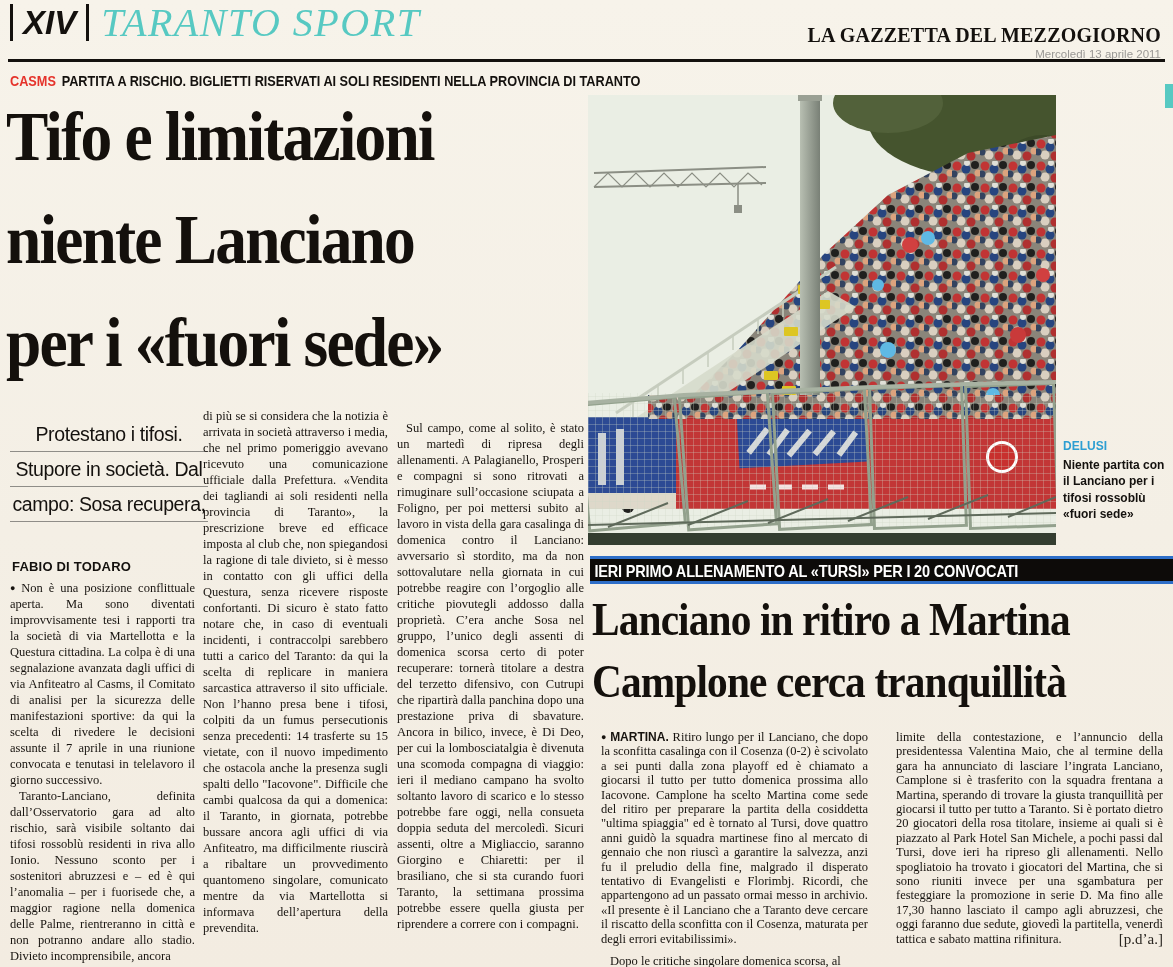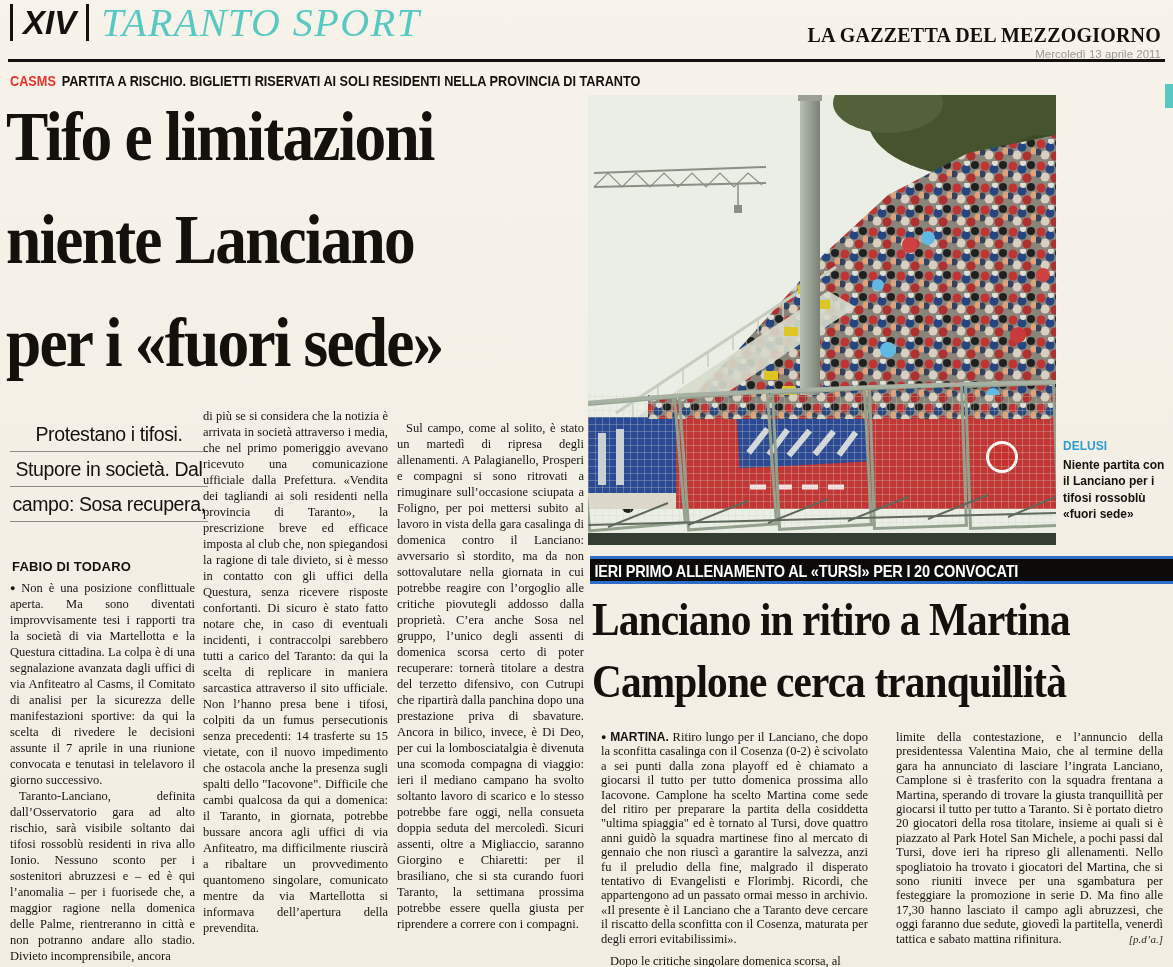--- a/index.html
+++ b/index.html
@@ -65,21 +65,21 @@
   .headline2{position:absolute;left:592px;top:588px;width:640px;
              font-family:"Liberation Serif",serif;font-weight:bold;font-size:47px;line-height:62px;
              letter-spacing:-1px;color:#14100c;transform:scaleX(.88);transform-origin:left top;}
   .headline2 div{white-space:nowrap;}
   .bodytext2{font-size:12.5px;line-height:14.4px;text-align:justify;color:#17130f;}
   .bodytext2 p{margin:8px;}
   .bodytext2 p + p{text-indent:9px;}
   .a2col1{position:absolute;left:593px;top:722px;width:283px;height:245px;overflow:hidden;}
   .a2col2{position:absolute;left:888px;top:722px;width:283px;height:245px;overflow:hidden;}
   .lead{font-family:"Liberation Sans",sans-serif;font-weight:bold;font-size:12px;}
-  .sig{float:right;font-style:italic;font-size:11px;color:#2a2620;}
+  .sig{float:right;font-size:15px;color:#2a2620;}
 </style>
 </head>
 <body>
 
 <div id="page">
 
   <div class="hdr-left">
     <div class="pageno">XIV</div>
     <div class="section">TARANTO SPORT</div>
   </div>

